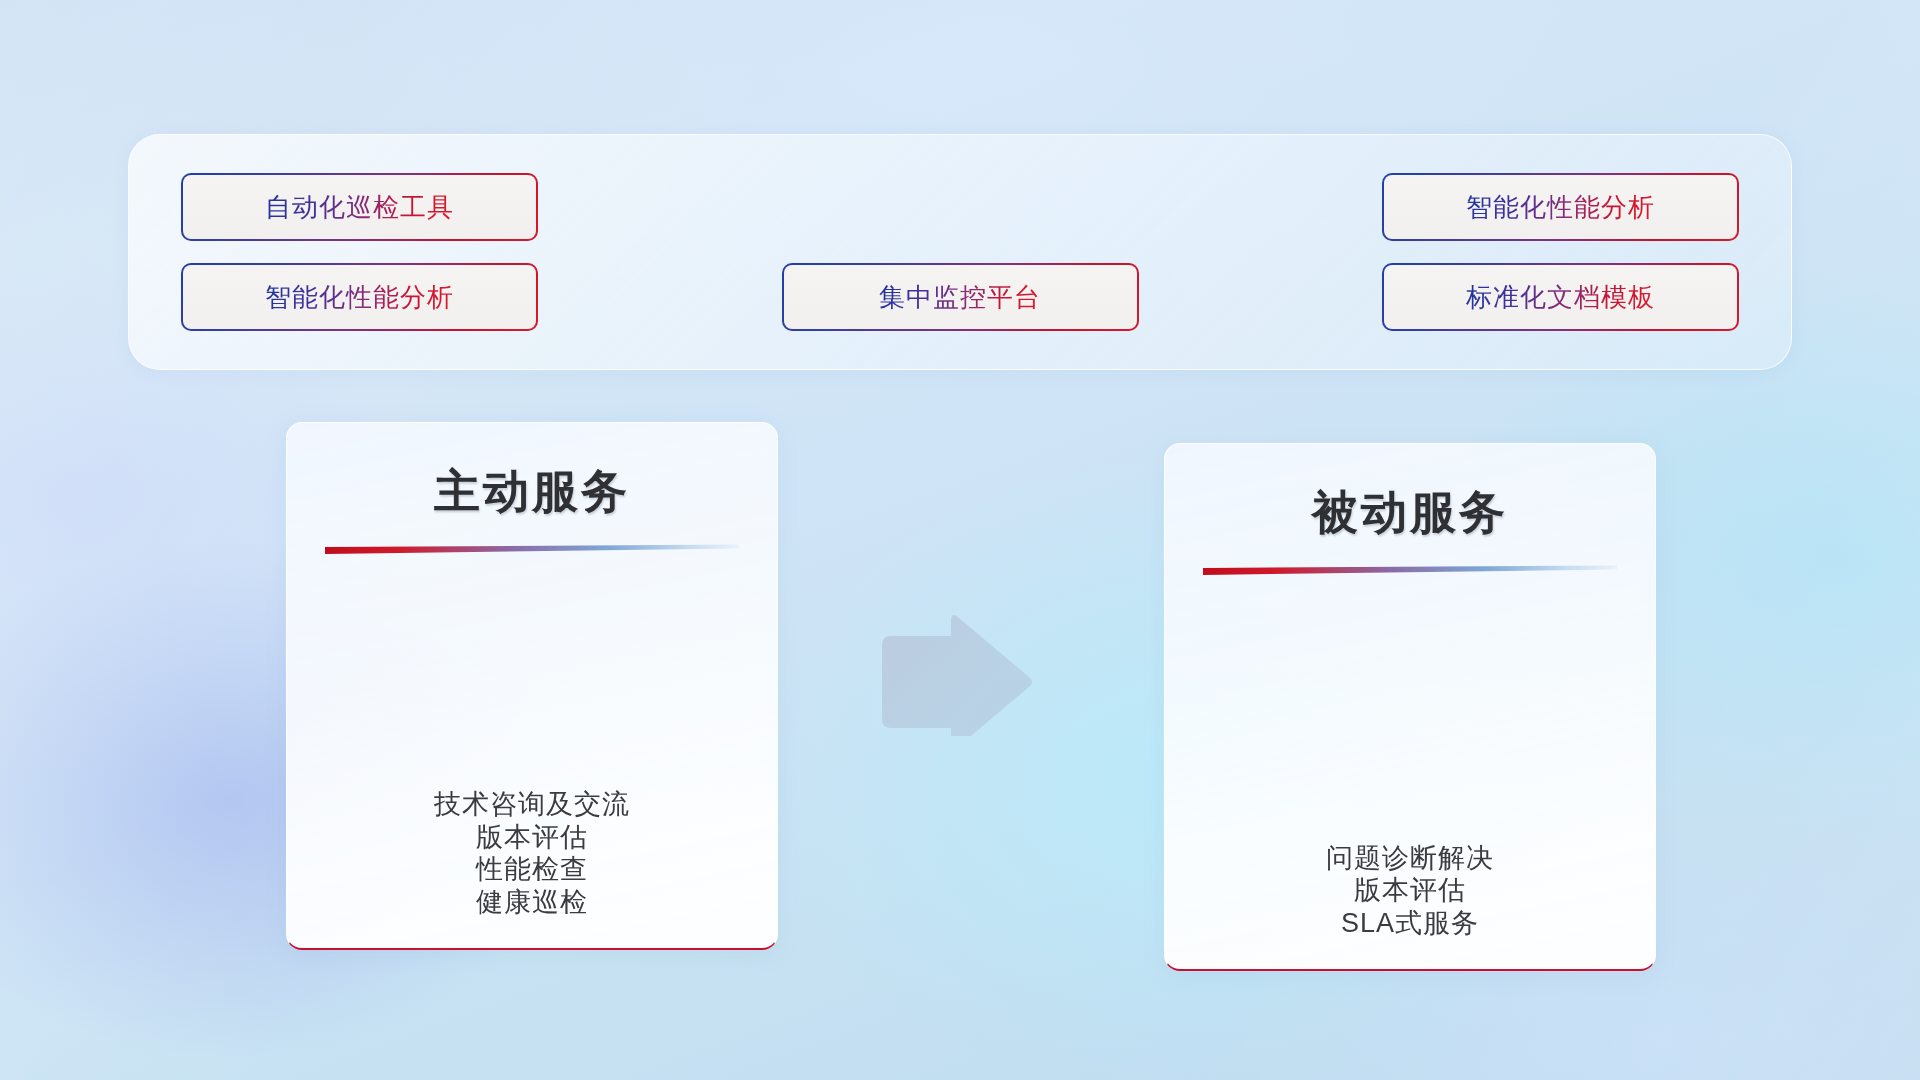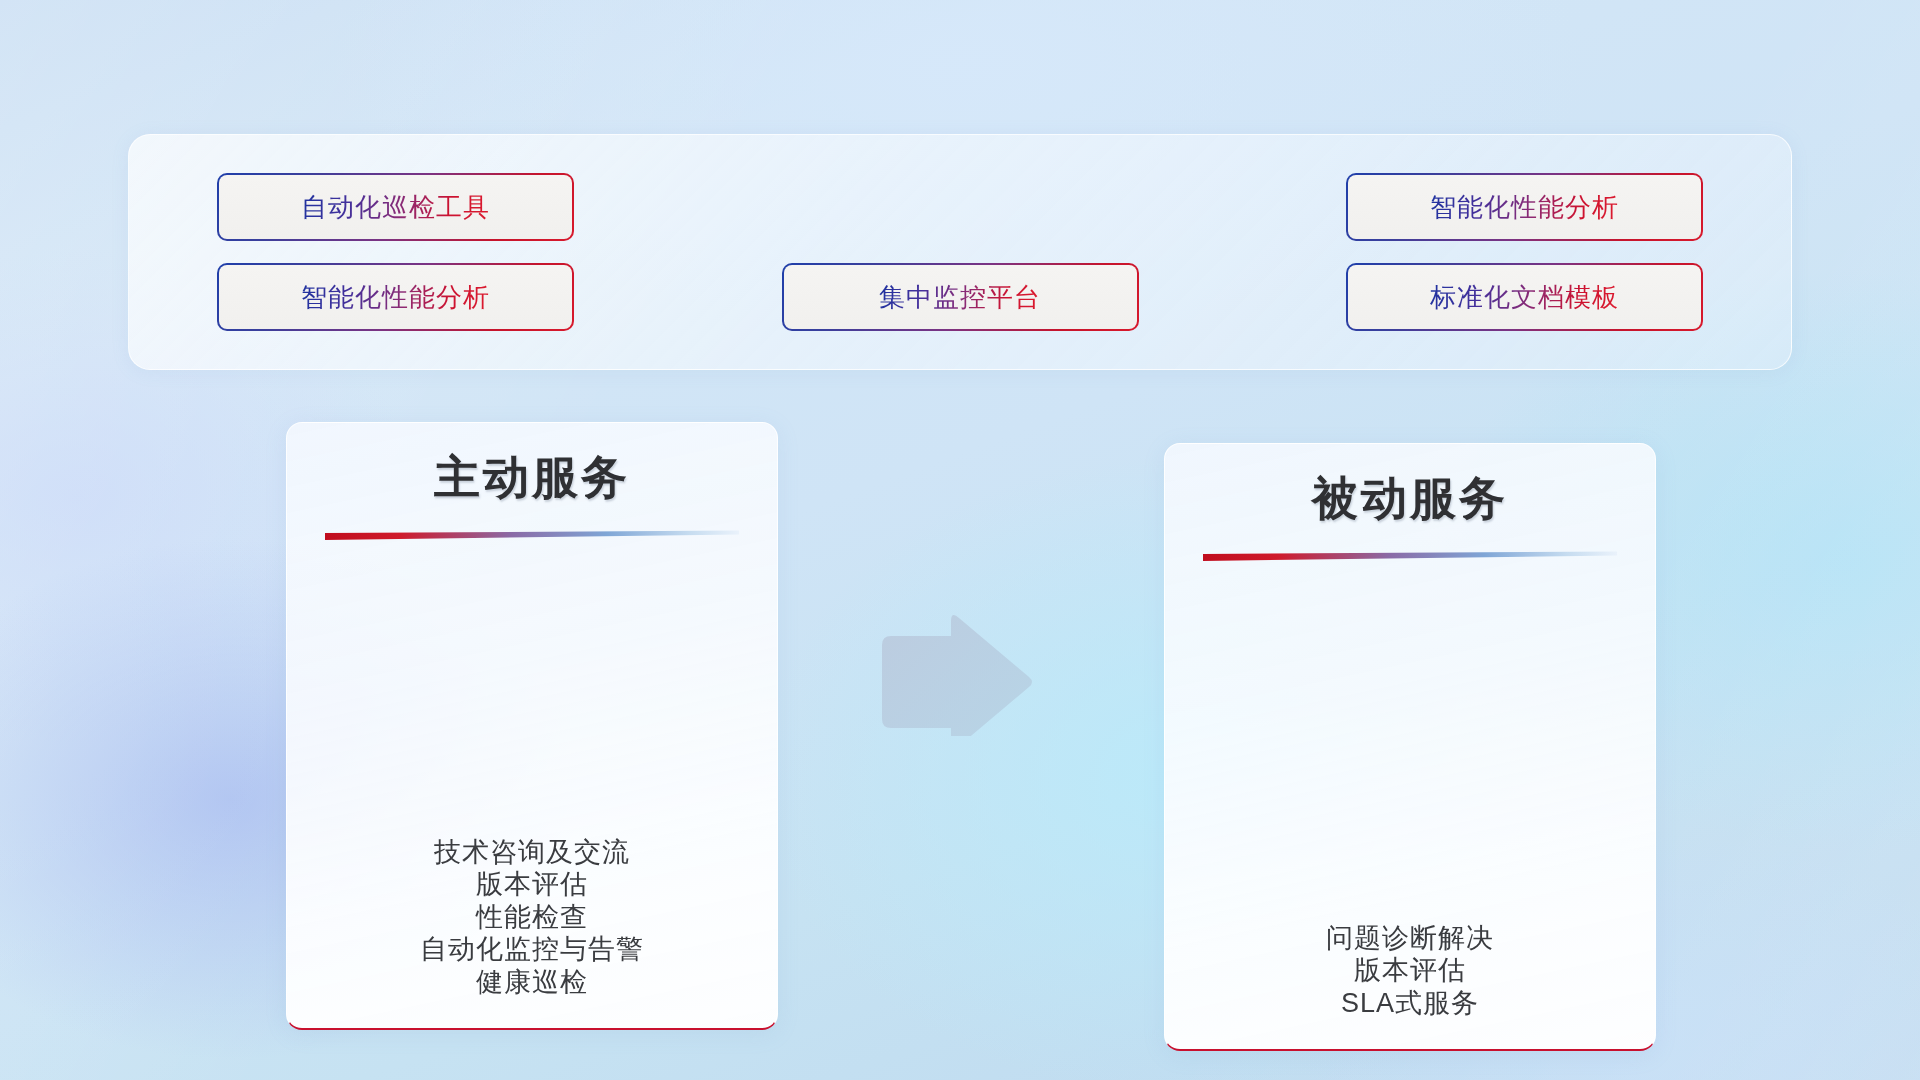--- a/index.html
+++ b/index.html
@@ -42,29 +42,29 @@
     inset: 0;
   }
 
   
   #top-panel {
     position: absolute;
     left: 128px;
     top: 134px;
     width: 1664px;
     height: 236px;
-    border-radius: 22px;
+    border-radius: 32px;
     background: linear-gradient(135deg, rgba(255,255,255,0.70) 0%, rgba(247,251,255,0.55) 45%, rgba(236,245,254,0.42) 100%);
     border: 1px solid rgba(255,255,255,0.75);
     box-shadow: 0 2px 18px rgba(120,160,210,0.10);
     display: flex;
     flex-direction: column;
     justify-content: center;
     gap: 22px;
-    padding: 0 88px;
+    padding: 0 52px;
     box-sizing: border-box;
   }
   .pill-row {
     display: flex;
     justify-content: space-between;
     align-items: center;
   }
   .pill {
     width: 357px;
     height: 68px;
@@ -89,28 +89,28 @@
     color: transparent;
     -webkit-text-fill-color: transparent;
     white-space: nowrap;
   }
 
   
   .service-card {
     position: absolute;
     top: 422px;
     width: 492px;
-    height: 608px;
+    height: 528px;
     border-radius: 16px;
     background: linear-gradient(168deg, rgba(243,248,254,0.92) 0%, rgba(250,252,255,0.88) 40%, rgba(253,254,255,0.95) 72%, rgba(255,255,255,0.97) 100%);
     border: 1px solid rgba(255,255,255,0.85);
     border-bottom: 2px solid #c8102e;
     box-shadow: 0 4px 22px rgba(125,160,205,0.13);
     box-sizing: border-box;
-    padding: 24px 38px 30px 38px;
+    padding: 38px 38px 30px 38px;
     display: flex;
     flex-direction: column;
   }
   #card-active  { left: 286px; }
   #card-passive { left: 1164px; margin-top: 21px; }
 
   .card-title {
     text-align: center;
     font-size: 46px;
     font-weight: 700;
@@ -201,21 +201,20 @@
           </linearGradient>
         </defs>
         <polygon points="0,3 416,0.5 416,4.5 0,10" fill="url(#divgradA)"></polygon>
       </svg>
     </div>
 
     <div class="card-list">
       <div class="card-list-item">技术咨询及交流</div>
       <div class="card-list-item">版本评估</div>
       <div class="card-list-item">性能检查</div>
-      <div class="card-list-item">自动化监控与告警</div>
       <div class="card-list-item">健康巡检</div>
     </div>
   </div>
 
   <div id="flow-arrow">
     <svg viewBox="0 0 160 124" aria-hidden="true">
       <defs>
         <linearGradient id="arrowgrad" x1="0" y1="0" x2="1" y2="1">
           <stop offset="0%" stop-color="#b9c6da" stop-opacity="0.80"></stop>
           <stop offset="55%" stop-color="#b5c9dd" stop-opacity="0.72"></stop>

